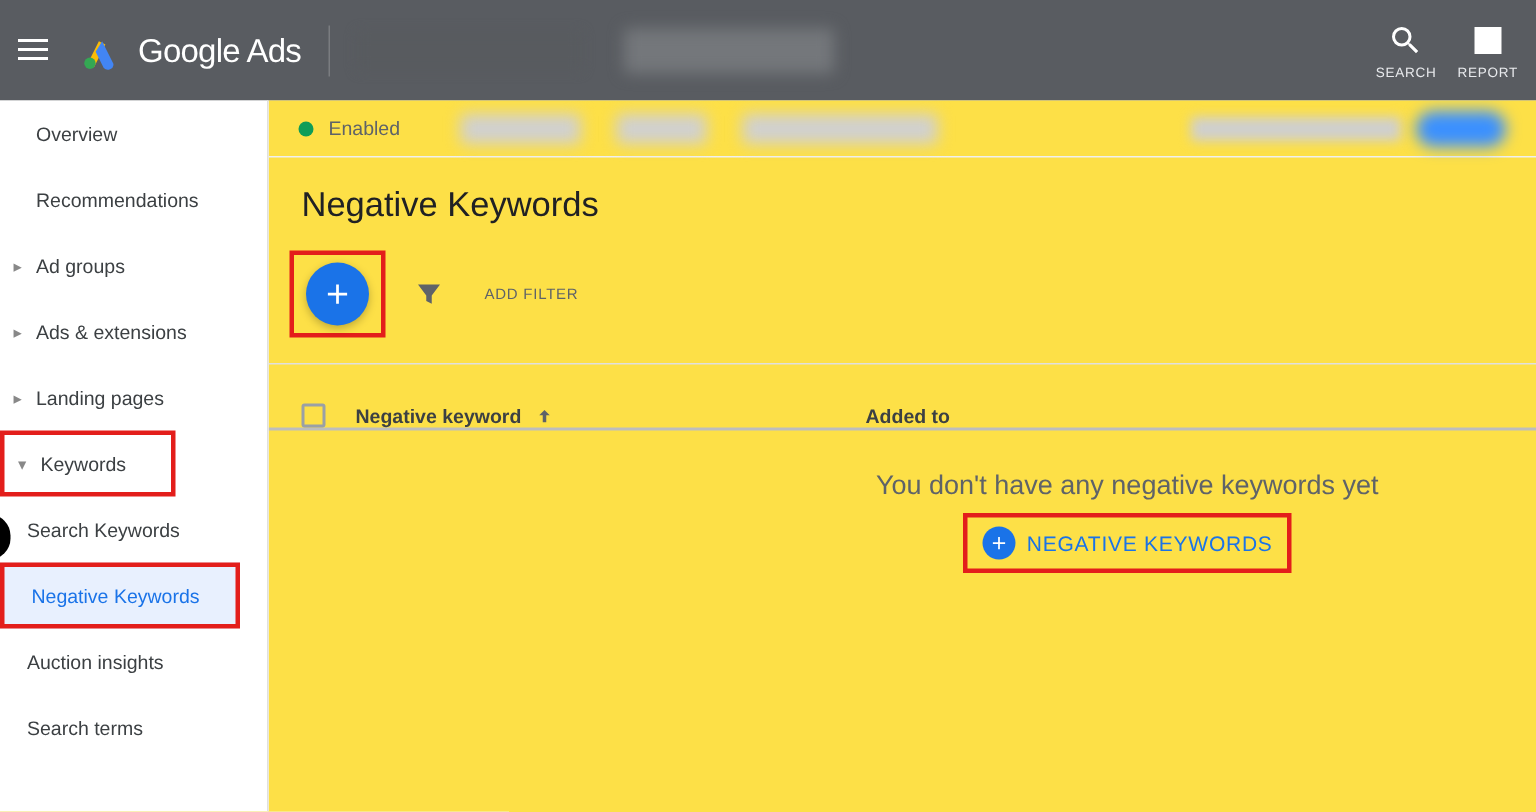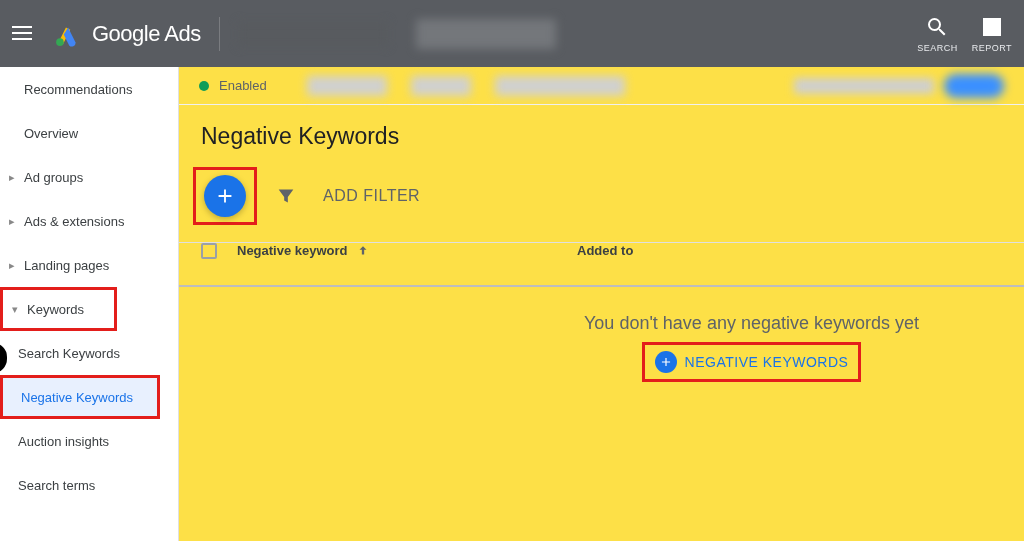--- a/index.html
+++ b/index.html
@@ -45,23 +45,23 @@
 .sbr { width: 140px; height: 16px; background: #cfcfcf; filter: blur(4px); border-radius: 2px; }
 .sbp { width: 60px; height: 24px; background: #3b90ff; filter: blur(5px); border-radius: 12px; margin-left: 10px; }
 
 .title-row { padding: 18px 22px 0; }
 .page-title { font-size: 23px; font-weight: 400; color: #202124; }
 
 .toolbar { display: flex; align-items: center; padding: 17px 22px; border-bottom: 1px solid #e0e0e0; }
 .fab-wrap { border: 3px solid #e31e1b; padding: 5px 8px; margin-left: -8px; }
 .fab { width: 42px; height: 42px; border-radius: 50%; background: #1a73e8; display: flex; align-items: center; justify-content: center; cursor: pointer; box-shadow: 0 2px 6px rgba(0,0,0,0.25); }
 .filter-icon { margin-left: 18px; color: #5f6368; }
-.add-filter { margin-left: 26px; font-size: 16px; letter-spacing: 0.5px; color: #5f6368; cursor: pointer; }
-
-.tbl-head { display: flex; align-items: flex-start; height: 44px; border-bottom: 2px solid #bdbdbd; padding-left: 22px; }
+.add-filter { margin-left: 26px; font-size: 10px; letter-spacing: 0.5px; color: #5f6368; cursor: pointer; }
+
+.tbl-head { display: flex; align-items: flex-end; height: 44px; border-bottom: 2px solid #bdbdbd; padding-left: 22px; }
 .chk { width: 16px; height: 16px; border: 2px solid #9aa0a6; border-radius: 2px; margin-right: 20px; }
 .th { font-size: 13px; font-weight: 700; color: #3c4043; display: flex; align-items: center; }
 .th.col1 { width: 340px; }
 .th.col2 { margin-left: 0; }
 .sort-arrow { margin-left: 8px; }
 
 .empty { display: flex; flex-direction: column; align-items: center; margin-top: 26px; margin-left: 300px; }
 .empty-text { font-size: 18px; color: #5f6368; margin-bottom: 8px; }
 .cta-wrap { border: 3px solid #e31e1b; padding: 6px 10px; }
 .cta { display: flex; align-items: center; cursor: pointer; }
@@ -102,24 +102,24 @@
         </svg>
       <span class="lbl">REPORT</span>
     </div>
   </div>
 </div>
 
 <div class="body">
   <div class="sidebar">
     <div class="scroll-knob"></div>
     <div class="side-item">
+        <span>Overview</span>
+      </div>
+    <div class="side-item">
         <span>Recommendations</span>
-      </div>
-    <div class="side-item">
-        <span>Overview</span>
       </div>
     <div class="side-item">
         <span class="chev">▸</span>
         <span>Ad groups</span>
       </div>
     <div class="side-item">
         <span class="chev">▸</span>
         <span>Ads &amp; extensions</span>
       </div>
     <div class="side-item">

